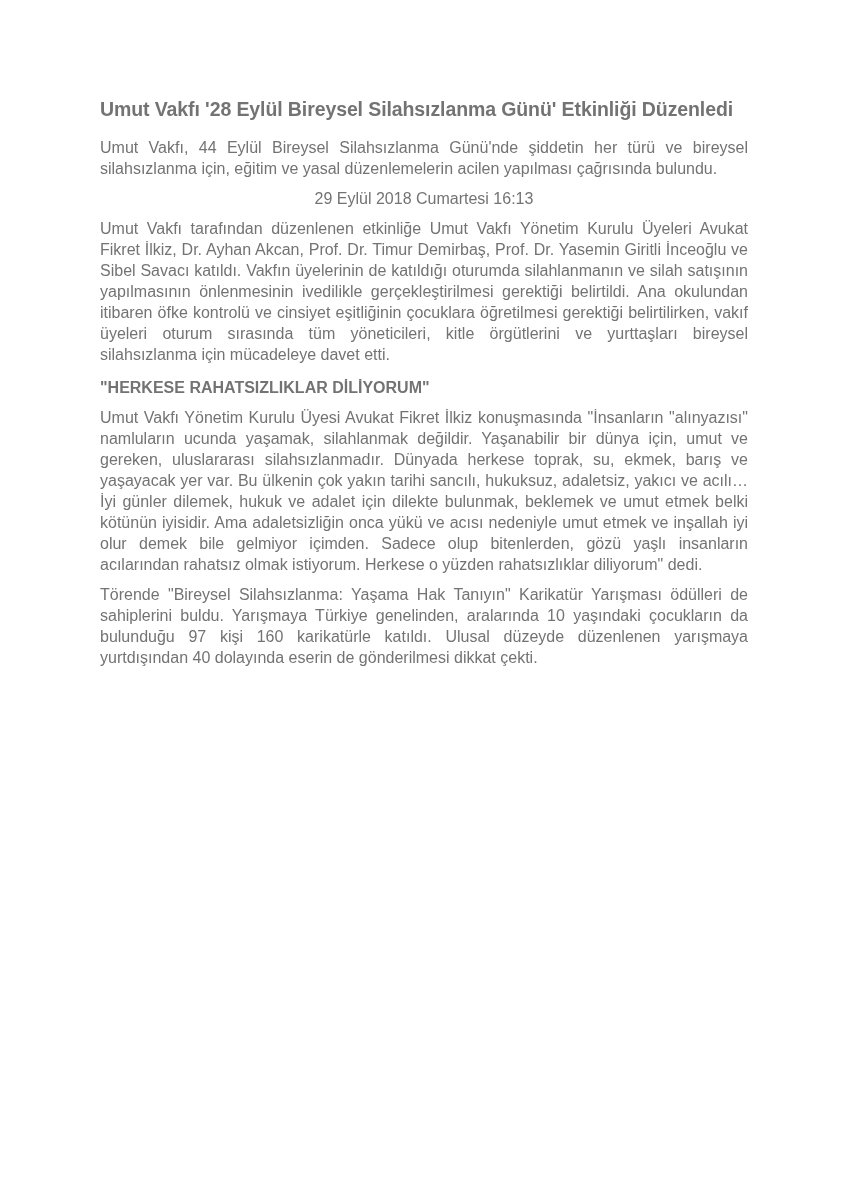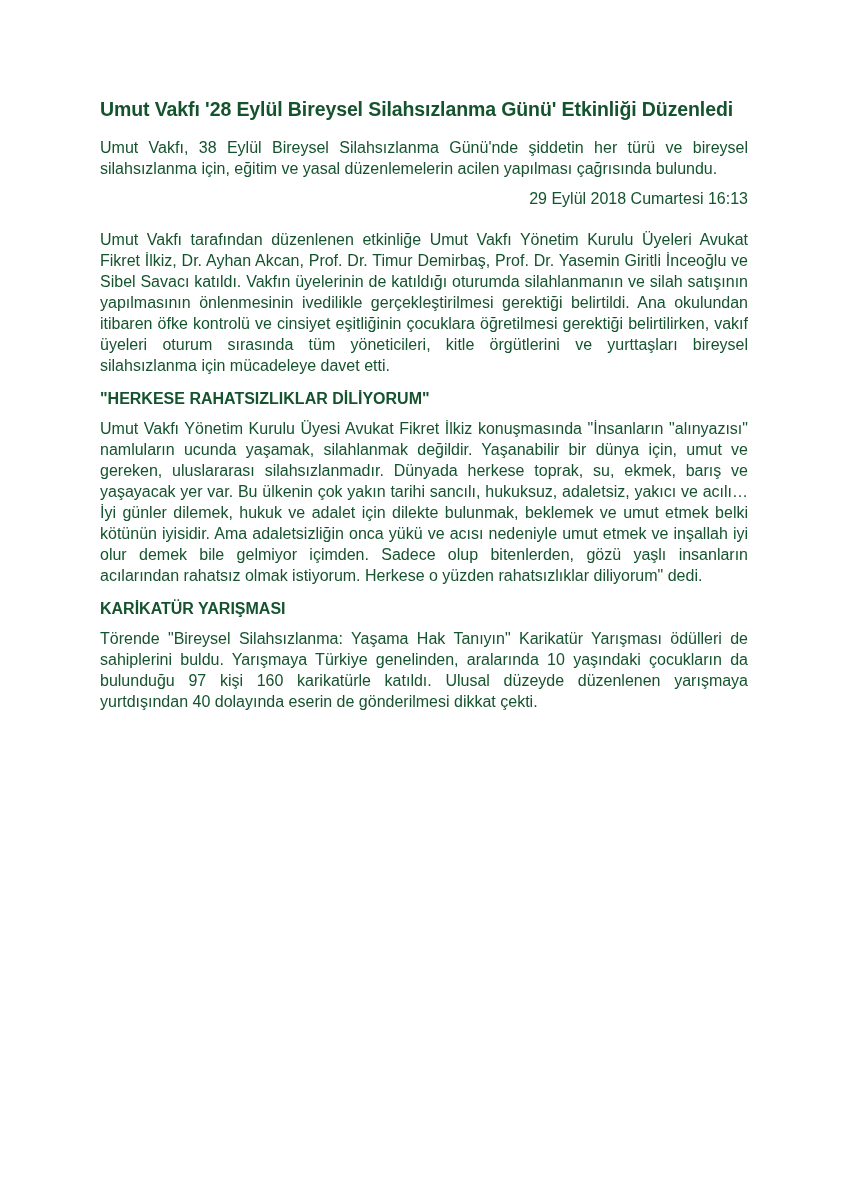--- a/index.html
+++ b/index.html
@@ -9,63 +9,62 @@
   }
   .doc-page {
     position: relative;
     width: 848px;
     height: 1200px;
     margin: 0 auto;
     background: #ffffff;
     box-sizing: border-box;
     padding: 97px 100px 0 100px;
     font-family: "Liberation Sans", sans-serif;
-    color: #14532d;
+    color: #737373;
     overflow: hidden;
   }
   .doc-title {
     font-size: 19.5px;
     line-height: 24px;
     font-weight: bold;
     letter-spacing: -0.1px;
     margin: 0 0 16px 0;
   }
   .doc-para {
     font-size: 16px;
     line-height: 21px;
     margin: 0 0 9px 0;
     text-align: justify;
   }
   .doc-date {
     font-size: 16px;
     line-height: 21px;
-    margin: 0 0 20px 0;
-    text-align: right;
+    margin: 0 0 9px 0;
+    text-align: center;
   }
   .doc-heading {
     font-size: 16px;
     line-height: 21px;
     font-weight: bold;
     margin: 12px 0 9px 0;
     text-align: left;
   }
 </style>
 </head>
 <body>
 
 <div class="doc-page">
   <h1 class="doc-title">Umut Vakfı '28 Eylül Bireysel Silahsızlanma Günü' Etkinliği Düzenledi</h1>
 
-  <p class="doc-para">Umut Vakfı, 38 Eylül Bireysel Silahsızlanma Günü'nde şiddetin her türü ve bireysel silahsızlanma için, eğitim ve yasal düzenlemelerin acilen yapılması çağrısında bulundu.</p>
+  <p class="doc-para">Umut Vakfı, 44 Eylül Bireysel Silahsızlanma Günü'nde şiddetin her türü ve bireysel silahsızlanma için, eğitim ve yasal düzenlemelerin acilen yapılması çağrısında bulundu.</p>
 
   <p class="doc-date">29 Eylül 2018 Cumartesi 16:13</p>
 
 
   <p class="doc-para">Umut Vakfı tarafından düzenlenen etkinliğe Umut Vakfı Yönetim Kurulu Üyeleri Avukat Fikret İlkiz, Dr. Ayhan Akcan, Prof. Dr. Timur Demirbaş, Prof. Dr. Yasemin Giritli İnceoğlu ve Sibel Savacı katıldı. Vakfın üyelerinin de katıldığı oturumda silahlanmanın ve silah satışının yapılmasının önlenmesinin ivedilikle gerçekleştirilmesi gerektiği belirtildi. Ana okulundan itibaren öfke kontrolü ve cinsiyet eşitliğinin çocuklara öğretilmesi gerektiği belirtilirken, vakıf üyeleri oturum sırasında tüm yöneticileri, kitle örgütlerini ve yurttaşları bireysel silahsızlanma için mücadeleye davet etti.</p>
 
   <h2 class="doc-heading">"HERKESE RAHATSIZLIKLAR DİLİYORUM"</h2>
 
   <p class="doc-para">Umut Vakfı Yönetim Kurulu Üyesi Avukat Fikret İlkiz konuşmasında "İnsanların "alınyazısı" namluların ucunda yaşamak, silahlanmak değildir. Yaşanabilir bir dünya için, umut ve gereken, uluslararası silahsızlanmadır. Dünyada herkese toprak, su, ekmek, barış ve yaşayacak yer var. Bu ülkenin çok yakın tarihi sancılı, hukuksuz, adaletsiz, yakıcı ve acılı…İyi günler dilemek, hukuk ve adalet için dilekte bulunmak, beklemek ve umut etmek belki kötünün iyisidir.  Ama adaletsizliğin onca yükü ve acısı nedeniyle umut etmek ve inşallah iyi olur demek bile gelmiyor içimden. Sadece olup bitenlerden, gözü yaşlı insanların acılarından rahatsız olmak istiyorum. Herkese o yüzden rahatsızlıklar diliyorum" dedi.</p>
 
-  <h2 class="doc-heading">KARİKATÜR YARIŞMASI</h2>
 
   <p class="doc-para">Törende "Bireysel Silahsızlanma: Yaşama Hak Tanıyın" Karikatür Yarışması ödülleri de sahiplerini buldu. Yarışmaya Türkiye genelinden, aralarında 10 yaşındaki çocukların da bulunduğu 97 kişi 160 karikatürle katıldı. Ulusal düzeyde düzenlenen yarışmaya yurtdışından 40 dolayında eserin de gönderilmesi dikkat çekti.</p>
 </div>
 
 </body></html>

